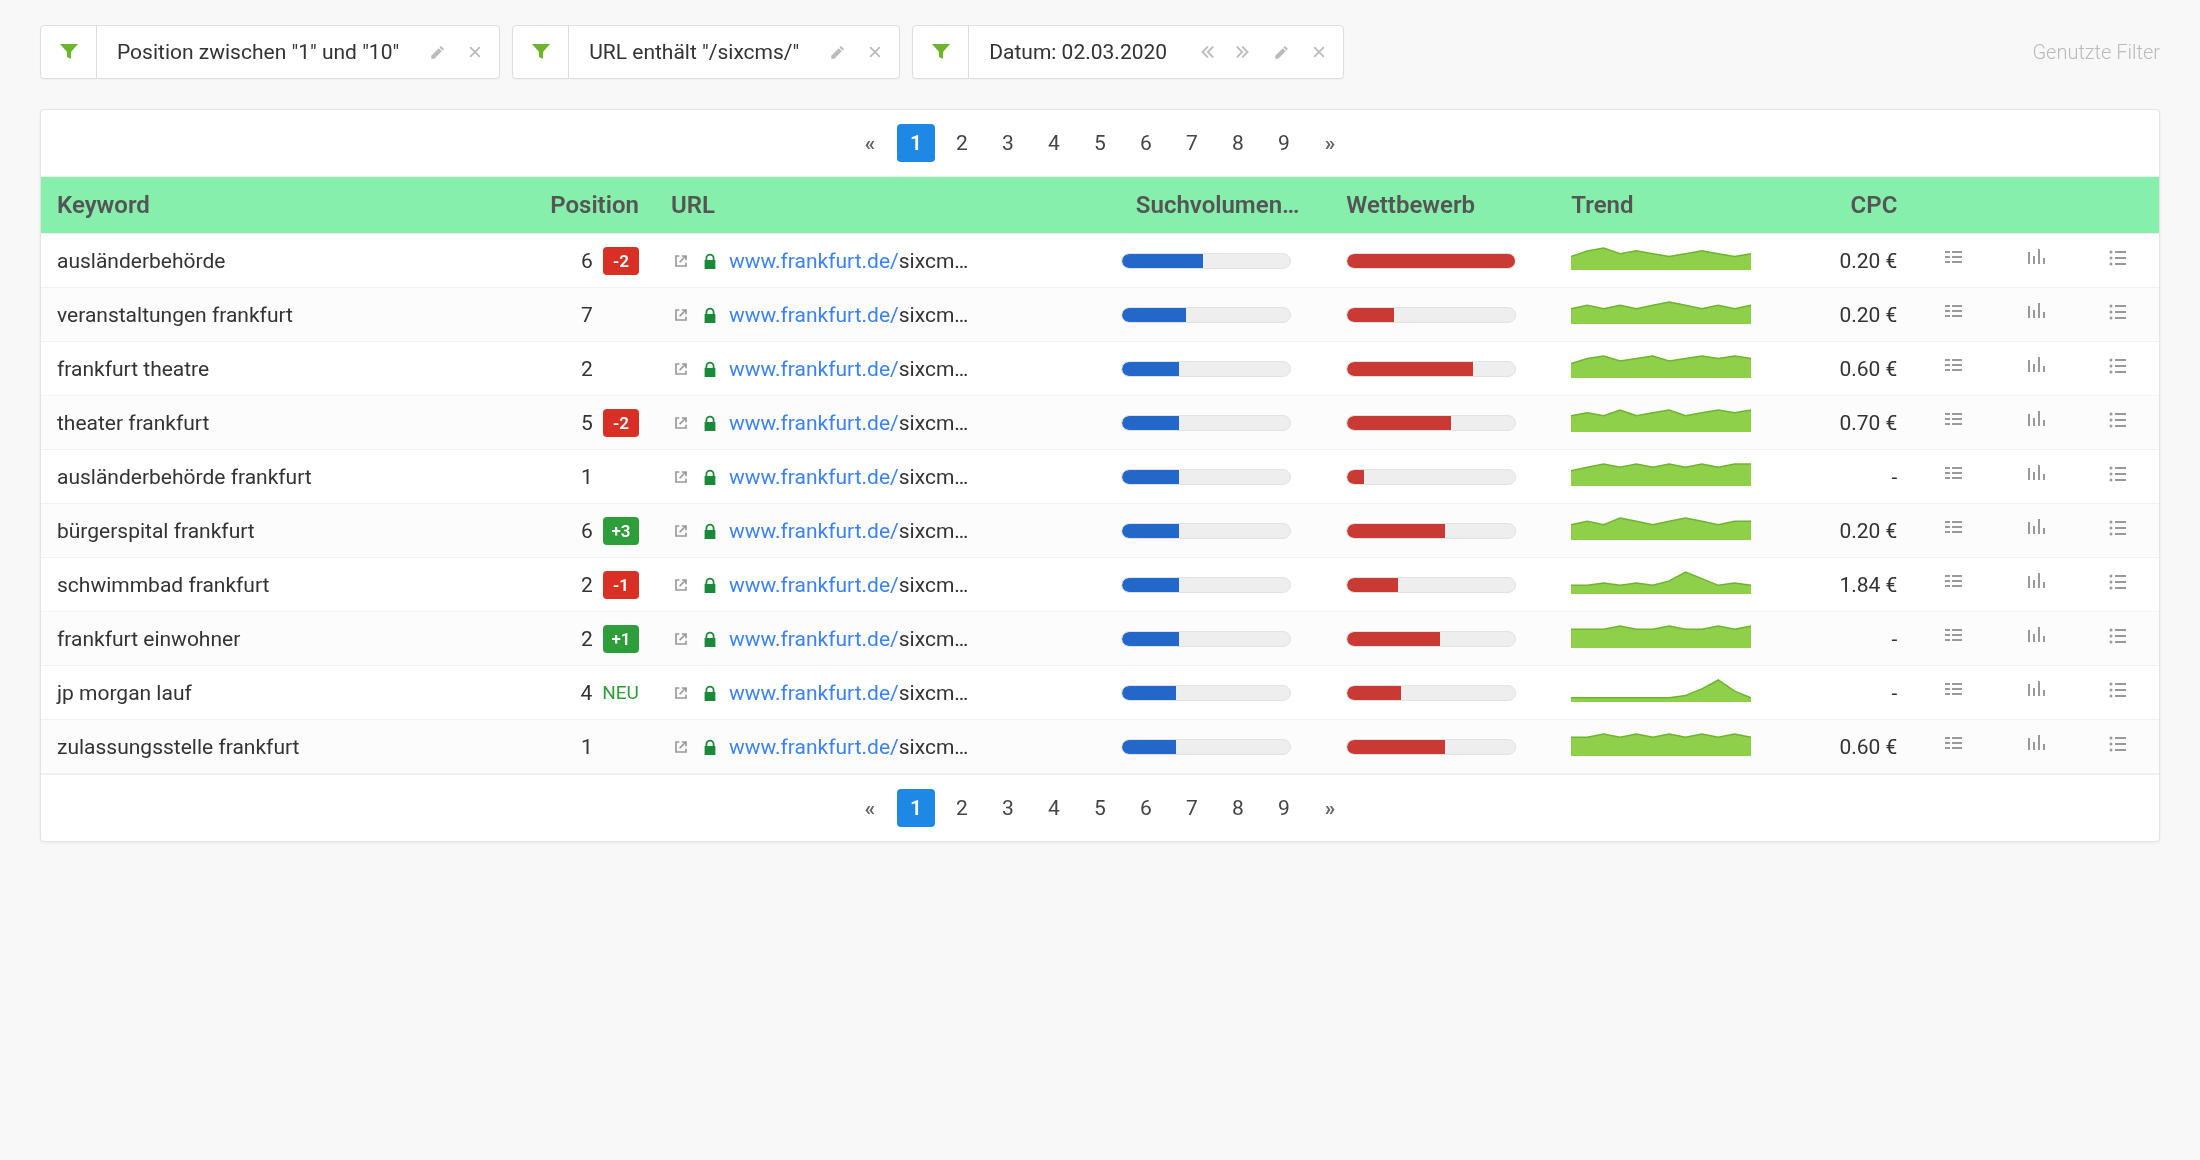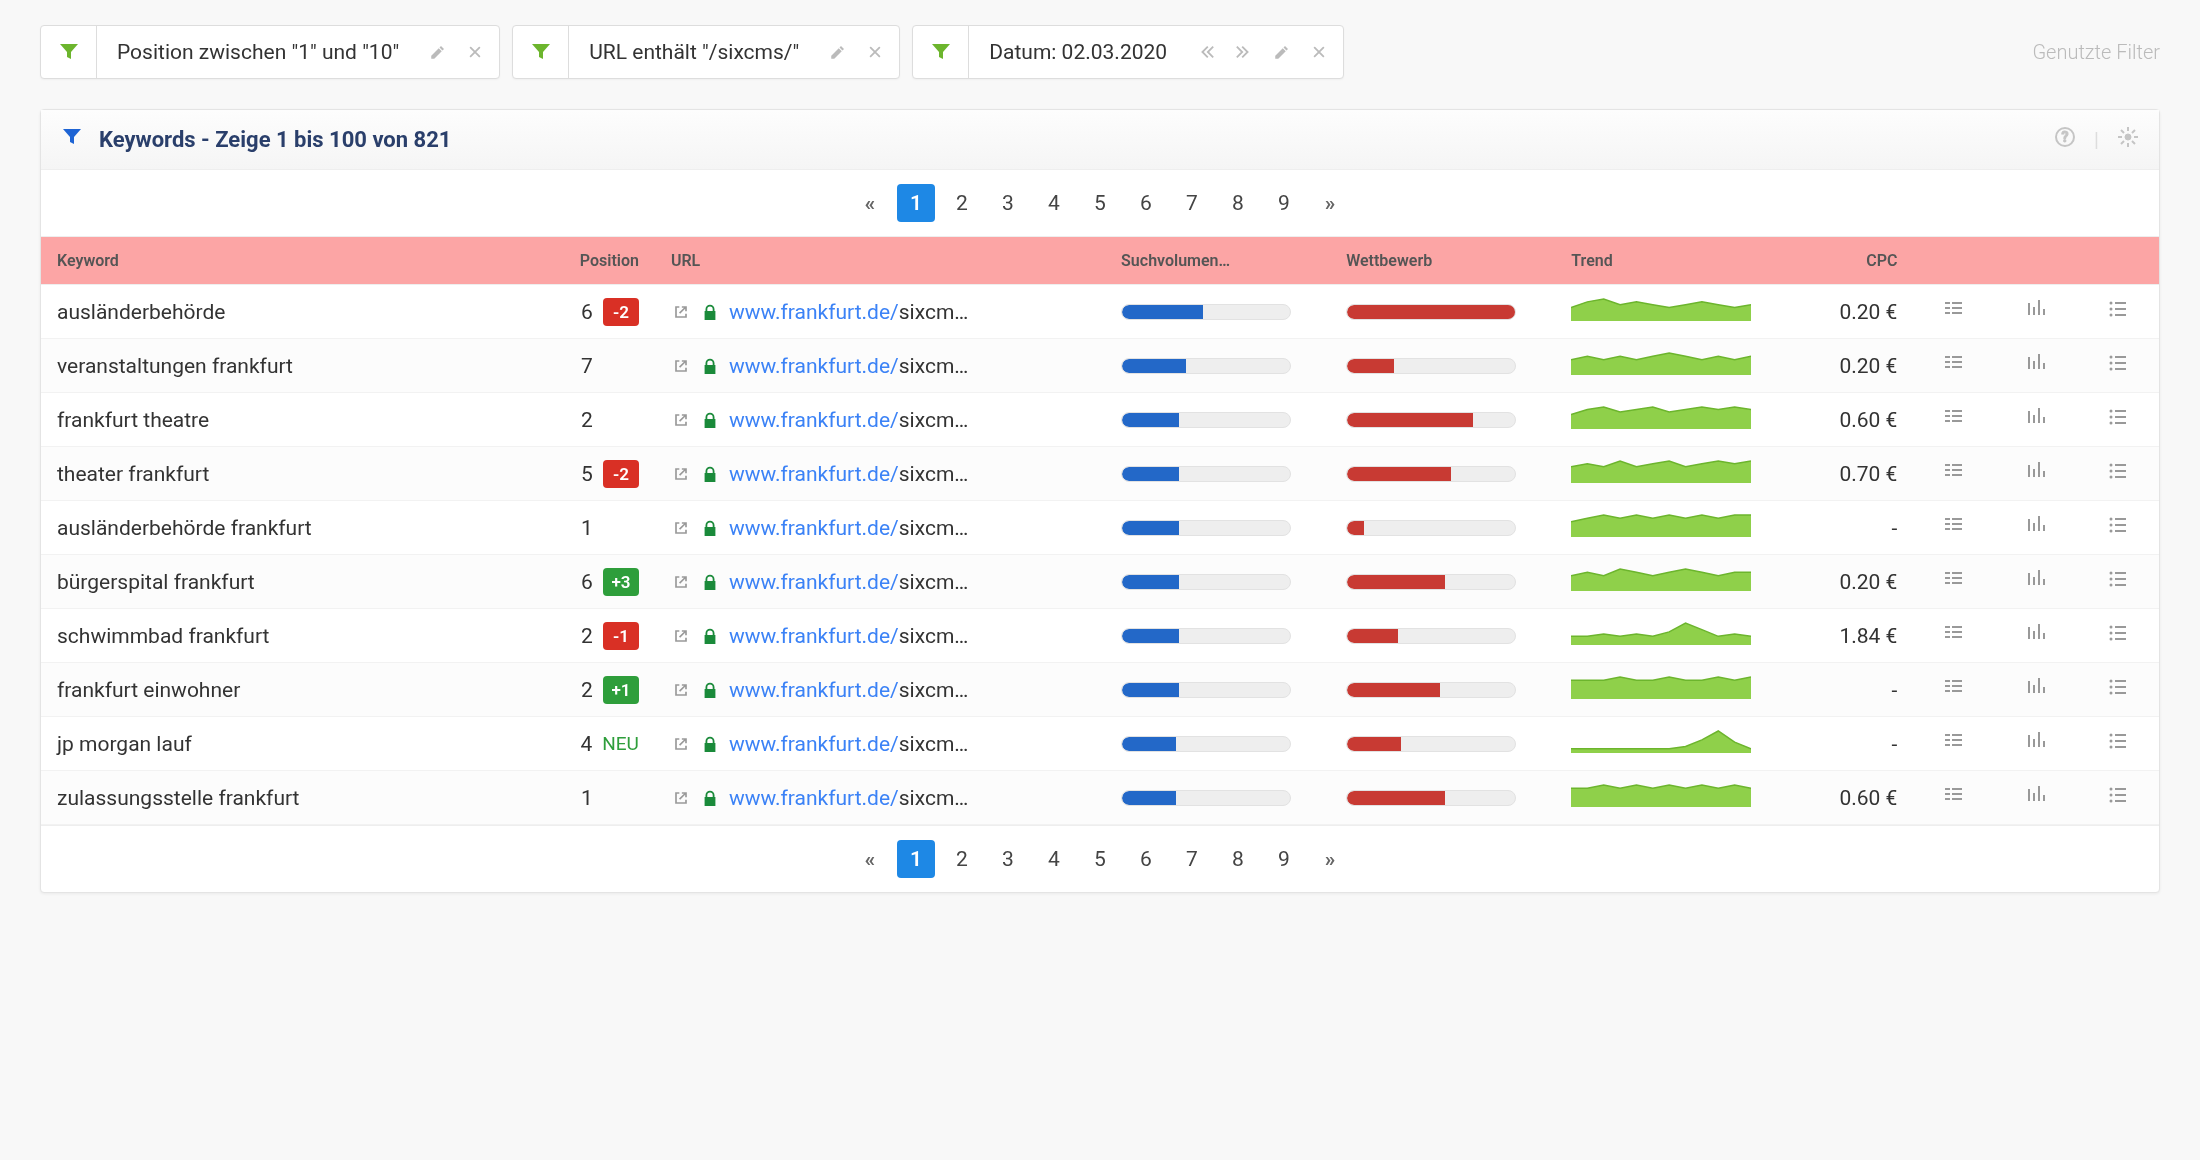--- a/index.html
+++ b/index.html
@@ -21,29 +21,29 @@
 .panel-title { font-weight: 700; color: #2a3f6b; font-size: 22px; }
 .panel-header .right { margin-left: auto; display: flex; align-items: center; gap: 18px; color: #c5c5c5; font-size: 20px; }
 
 .pagination { display: flex; justify-content: center; align-items: center; gap: 8px; padding: 14px 0; border-bottom: 1px solid #eee; }
 .pagination.bottom { border-top: 1px solid #eee; border-bottom: none; }
 .pg-btn { min-width: 38px; height: 38px; display: flex; align-items: center; justify-content: center; border-radius: 4px; font-size: 21px; color: #444; cursor: pointer; padding: 0 8px; }
 .pg-btn.active { background: #1e88e5; color: #fff; font-weight: 600; }
 .pg-btn.arrow { font-weight: 700; color: #666; }
 
 table { width: 100%; border-collapse: collapse; }
-th { text-align: left; font-weight: 600; color: #555; padding: 14px 16px; background: #fca5a5; border-bottom: 1px solid #eee; font-size: 16px; }
+th { text-align: left; font-weight: 600; color: #555; padding: 14px 16px; background: #86efac; border-bottom: 1px solid #eee; font-size: 24px; }
 th.right, td.right { text-align: right; }
 tr:nth-child(even) td { background: #fcfcfc; }
 td { padding: 12px 16px; border-bottom: 1px solid #f2f2f2; font-size: 21px; vertical-align: middle; }
 
 .col-keyword { width: 420px; }
 .col-position { width: 180px; text-align: right; }
 .col-url { width: 440px; }
-.col-vol { width: 220px; }
+.col-vol { width: 220px; text-align: center; }
 .col-comp { width: 220px; }
 .col-trend { width: 220px; }
 .col-cpc { width: 130px; text-align: right; }
 .col-actions { width: 80px; text-align: center; }
 
 .pos-cell { display: flex; align-items: center; justify-content: flex-end; gap: 10px; }
 .badge { display: inline-flex; align-items: center; justify-content: center; min-width: 36px; height: 28px; border-radius: 4px; font-size: 17px; font-weight: 600; color: #fff; padding: 0 6px; }
 .badge.red { background: #d93025; }
 .badge.green { background: #2e9e3b; }
 .badge-neu { color: #2e9e3b; font-weight: 400; font-size: 19px; }
@@ -177,35 +177,20 @@
   <span class="ctrl">
           <svg viewBox="0 0 22 22" width="16" height="16" stroke="#bbb">
             <use href="#i-x"></use>
           </svg>
         </span>
       </div></div>
   <div class="filters-label">Genutzte Filter</div>
 </div>
 
 <div class="panel">
-  <div class="panel-header">
-    <span class="filter-icon"><svg viewBox="0 0 22 22" fill="#1e64d4">
-          <use href="#i-filter"></use>
-        </svg></span>
-    <span class="panel-title">Keywords - Zeige 1 bis 100 von 821</span>
-    <div class="right">
-      <span><svg viewBox="0 0 22 22" stroke="#c5c5c5" fill="#c5c5c5" width="22" height="22">
-            <use href="#i-help"></use>
-          </svg></span>
-      <span style="color:#ddd">|</span>
-      <span><svg viewBox="0 0 22 22" stroke="#c5c5c5" fill="#c5c5c5" width="22" height="22">
-            <use href="#i-gear"></use>
-          </svg></span>
-    </div>
-  </div>
 
   <div class="pagination" id="pag-top">
       <div class="pg-btn arrow">«</div>
       <div class="pg-btn active">1</div>
       <div class="pg-btn ">2</div>
       <div class="pg-btn ">3</div>
       <div class="pg-btn ">4</div>
       <div class="pg-btn ">5</div>
       <div class="pg-btn ">6</div>
       <div class="pg-btn ">7</div>

